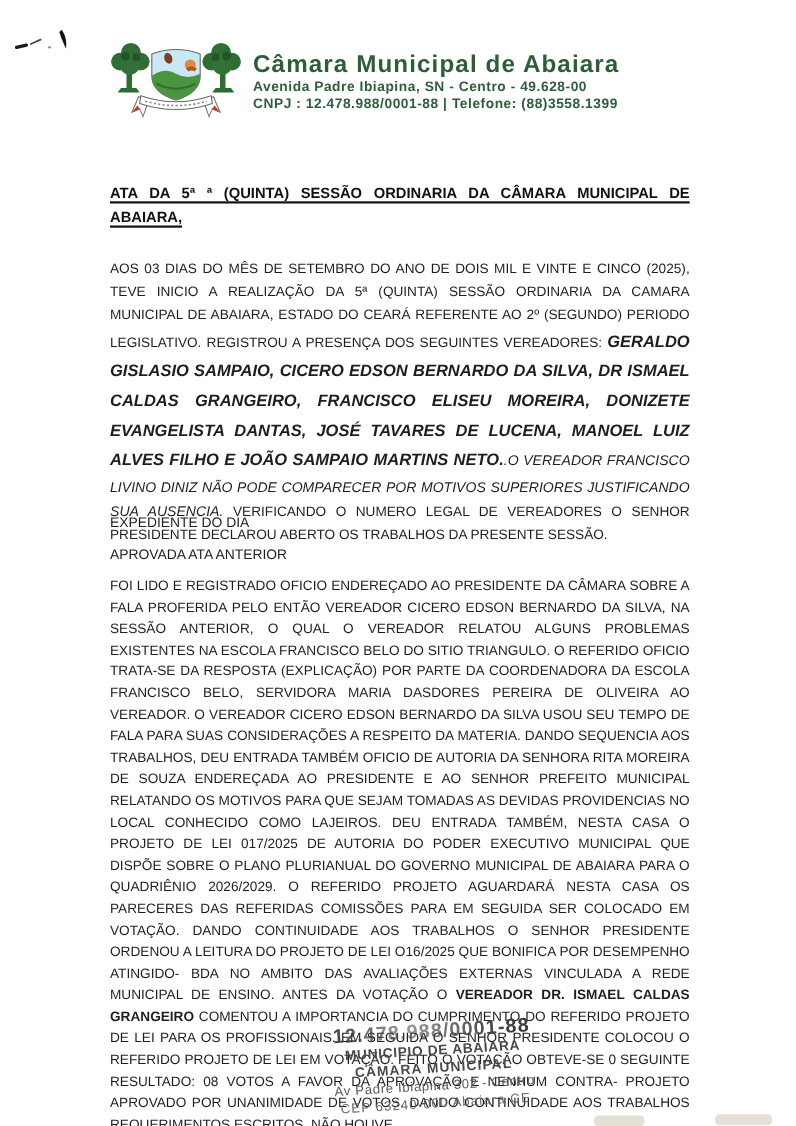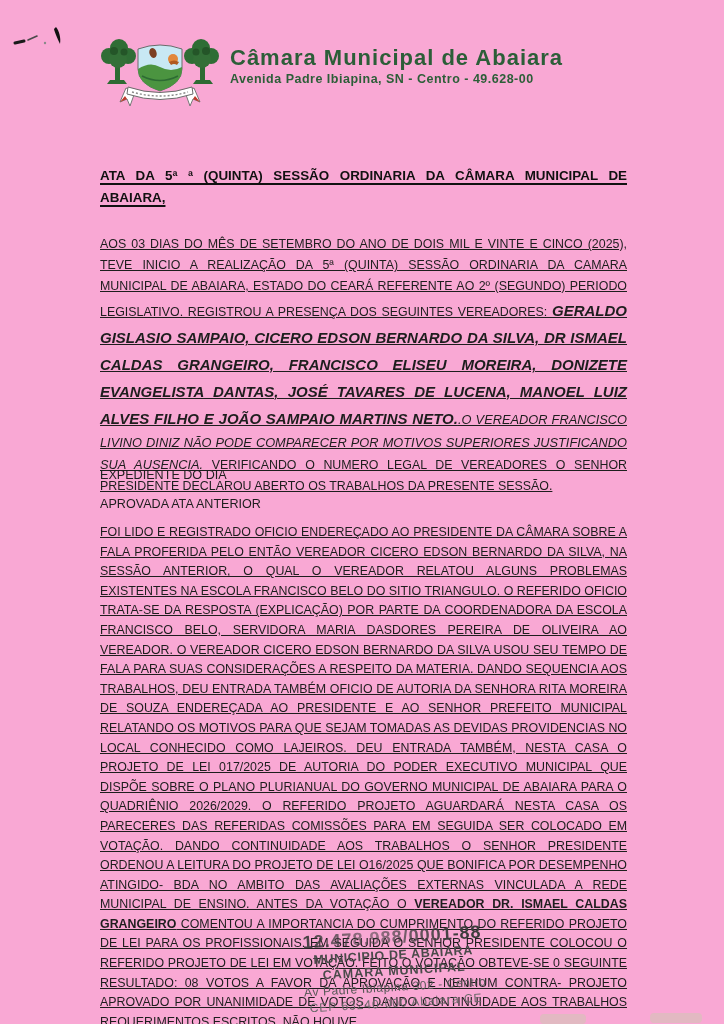--- a/index.html
+++ b/index.html
@@ -1,19 +1,19 @@
 <!DOCTYPE html>
 <html lang="pt"><head>
 <meta charset="utf-8">
 <style>
   html,body{margin:0;padding:0;background:#e8e8e8;}
   .page{
     position:relative;
     width:724px;height:1024px;
-    background:#f9a8d4;
+    background:#ffffff;
     overflow:hidden;
     font-family:"Liberation Sans", sans-serif;
     color:#1c1c1c;
   }
   
   .ink-mark{position:absolute;left:12px;top:24px;width:62px;height:26px;}
 
   
   .letterhead{position:absolute;left:96px;top:36px;width:540px;display:flex;align-items:flex-start;gap:6px;}
   .crest{width:128px;height:74px;flex:0 0 auto;}
@@ -36,21 +36,20 @@
     text-decoration-thickness:1.5px;
     text-underline-offset:3px;
   }
   .title-line.l1{text-align:justify;text-align-last:justify;}
 
   
   .bodytxt{
     position:absolute;left:100px;width:527px;margin:0;
     font-size:12.4px;line-height:21px;text-align:justify;
     color:#1e1e1e;
-    text-decoration:underline;
   }
   .p1{top:234px;}
   .p2{top:523px;line-height:19.6px;}
   .names{font-weight:700;font-style:italic;font-size:15px;line-height:27px;}
   .ital{font-style:italic;font-size:12.8px;}
   .boldname{font-weight:700;}
   .heading{position:absolute;left:100px;width:527px;font-size:12.6px;color:#1e1e1e;}
   .h-exp{top:468px;}
   .h-apr{top:497px;}
 
@@ -125,20 +124,21 @@
         <path d="M24 66 L31 63 L29 60 Z" fill="#c0392b"></path>
         <path d="M98 52 L104 66 L97 63 L94 70 L89 56 Z" fill="#ffffff" stroke="#777" stroke-width="1"></path>
         <path d="M104 66 L97 63 L99 60 Z" fill="#c0392b"></path>
         <path d="M32 51 Q64 62 96 51 L97 58 Q64 69 31 58 Z" fill="#ffffff" stroke="#6a6a6a" stroke-width="1"></path>
         <path d="M36 56 Q64 64 92 56" stroke="#8a8a8a" stroke-width="1.4" fill="none" stroke-dasharray="2 2"></path>
       </g>
     </svg>
     <div class="head-text">
       <div class="org">Câmara Municipal de Abaiara</div>
       <div class="addr">Avenida Padre Ibiapina, SN - Centro - 49.628-00</div>
+      <div class="cnpj">CNPJ : 12.478.988/0001-88  |  Telefone: (88)3558.1399</div>
     </div>
   </div>
 
   <div class="title">
     <div class="title-line l1">ATA DA 5ª ª (QUINTA) SESSÃO ORDINARIA DA CÂMARA MUNICIPAL DE ABAIARA,</div>
   </div>
 
   <p class="bodytxt p1"><span>AOS 03 DIAS DO MÊS DE SETEMBRO DO ANO DE DOIS MIL E VINTE E CINCO (2025), TEVE INICIO A REALIZAÇÃO DA 5ª  (QUINTA) SESSÃO ORDINARIA DA CAMARA MUNICIPAL DE ABAIARA, ESTADO DO CEARÁ REFERENTE AO 2º  (SEGUNDO) PERIODO LEGISLATIVO. REGISTROU A PRESENÇA DOS SEGUINTES VEREADORES: </span><span class="names">GERALDO GISLASIO SAMPAIO, CICERO EDSON BERNARDO DA SILVA, DR ISMAEL CALDAS GRANGEIRO, FRANCISCO  ELISEU MOREIRA, DONIZETE EVANGELISTA DANTAS,  JOSÉ TAVARES DE LUCENA, MANOEL LUIZ ALVES FILHO E JOÃO SAMPAIO MARTINS NETO.</span><span class="ital">.O VEREADOR FRANCISCO LIVINO DINIZ NÃO PODE COMPARECER POR MOTIVOS SUPERIORES JUSTIFICANDO SUA AUSENCIA. </span><span>VERIFICANDO O NUMERO LEGAL DE VEREADORES O SENHOR PRESIDENTE DECLAROU ABERTO OS TRABALHOS DA PRESENTE SESSÃO.</span></p>
 
   <div class="heading h-exp">EXPEDIENTE DO DIA</div>

